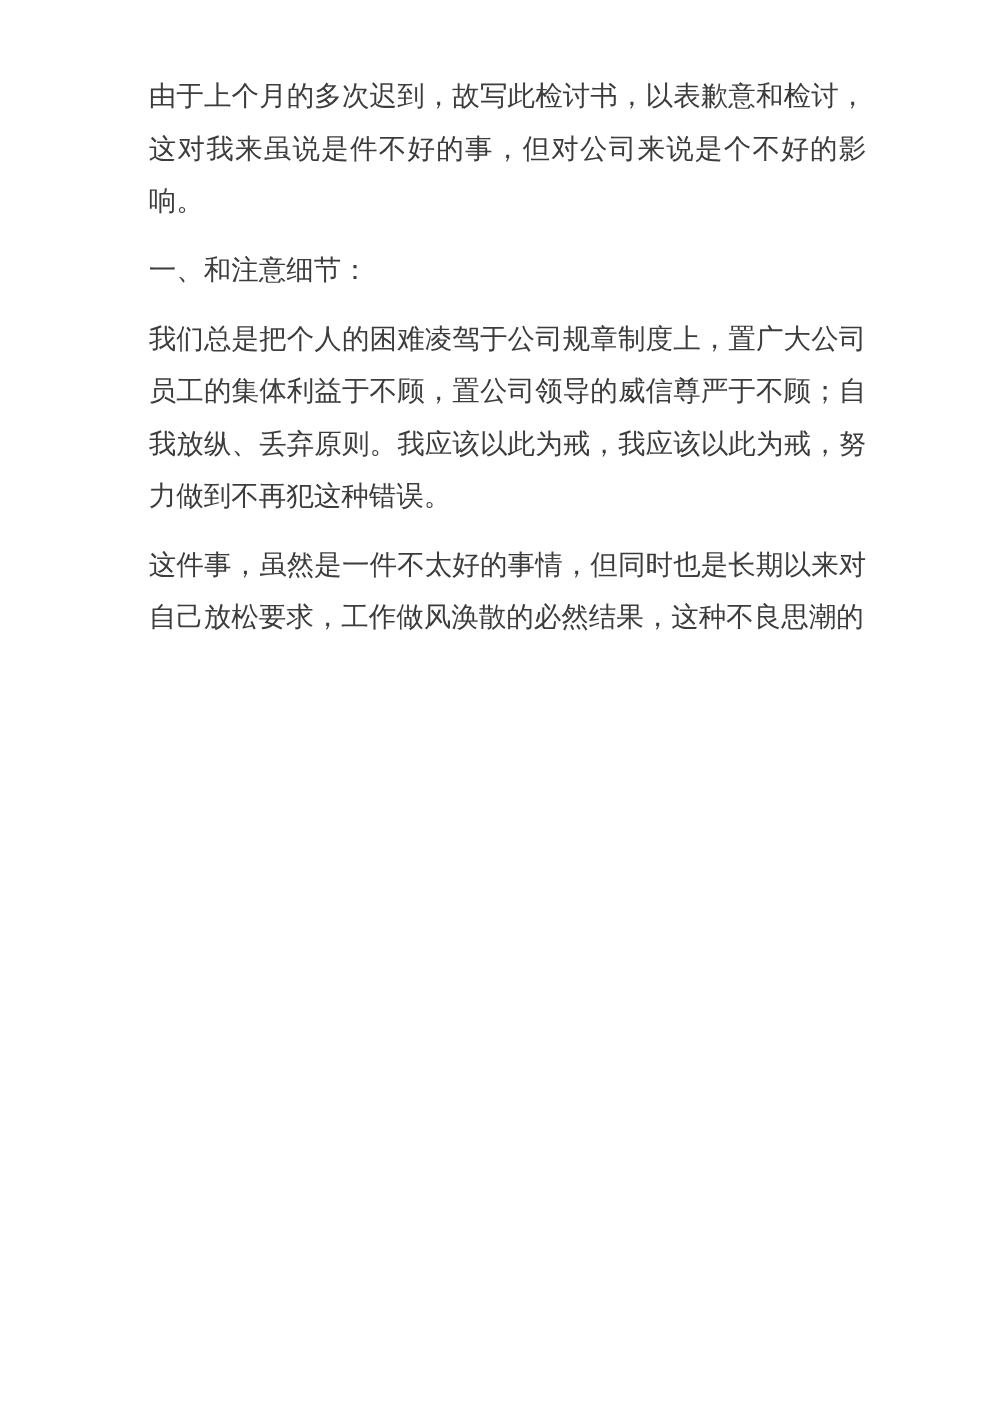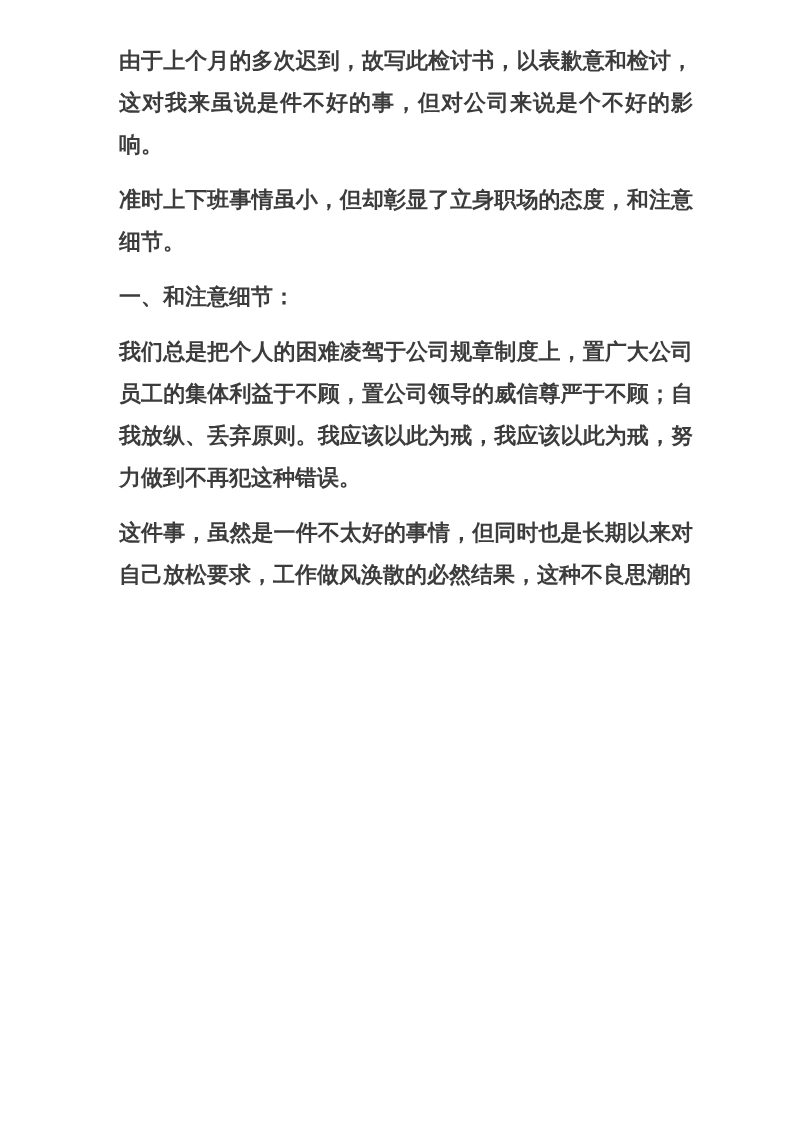--- a/index.html
+++ b/index.html
@@ -6,39 +6,37 @@
     margin: 0;
     padding: 0;
     background: #ffffff;
   }
   .page {
     position: relative;
     width: 793px;
     height: 1122px;
     box-sizing: border-box;
     background: #ffffff;
-    padding: 40px 100px 0 119px;
+    padding: 56px 100px 0 119px;
     overflow: hidden;
-    font-weight: bold;
   }
   .para {
     font-family: "Liberation Serif", "DejaVu Serif", serif;
     font-size: 22px;
     line-height: 42px;
     color: #3c3c3c;
     margin: 0 0 13px 0;
     text-align: justify;
     text-align-last: left;
     text-justify: inter-ideograph;
     word-break: break-all;
     letter-spacing: 0;
   }
 </style>
 </head>
 <body>
 
 <div class="page">
   <p class="para">由于上个月的多次迟到，故写此检讨书，以表歉意和检讨，这对我来虽说是件不好的事，但对公司来说是个不好的影响。</p>
-  <p class="para">准时上下班事情虽小，但却彰显了立身职场的态度，和注意细节。</p>
   <p class="para">一、和注意细节：</p>
   <p class="para">我们总是把个人的困难凌驾于公司规章制度上，置广大公司员工的集体利益于不顾，置公司领导的威信尊严于不顾；自我放纵、丢弃原则。我应该以此为戒，我应该以此为戒，努力做到不再犯这种错误。</p>
   <p class="para">这件事，虽然是一件不太好的事情，但同时也是长期以来对自己放松要求，工作做风涣散的必然结果，这种不良思潮的</p>
 </div>
 
 </body></html>

